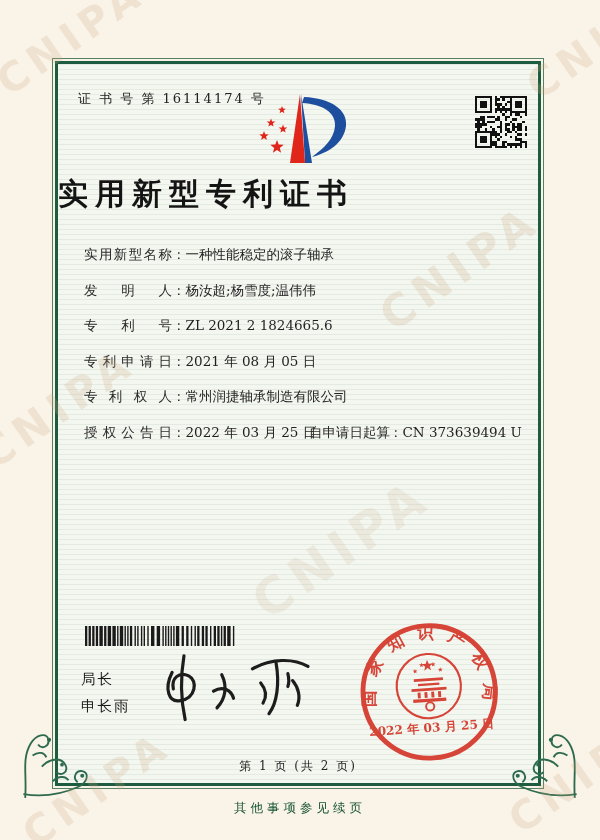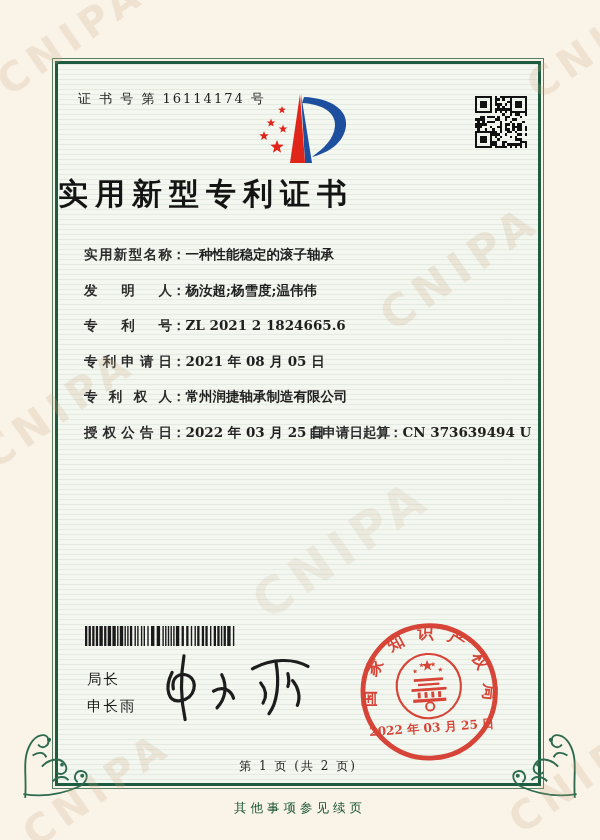--- a/index.html
+++ b/index.html
@@ -33,33 +33,33 @@
   .corner.br{right:16px;top:708px;transform:scaleX(-1);}
   
   .certno{position:absolute;left:20px;top:26px;font-size:13px;letter-spacing:2px;color:#222;}
   .logo{position:absolute;left:197px;top:22px;}
   .qr{position:absolute;left:417px;top:32px;}
   .title{
     position:absolute;left:0;top:110px;width:100%;text-align:left;
     font-size:30px;font-weight:700;letter-spacing:7px;color:#141414;
   }
   .fields{position:absolute;left:26px;top:182px;width:440px;font-size:13.5px;}
-  .frow{margin-bottom:19px;position:relative;line-height:16.5px;white-space:nowrap;font-weight:bold;}
+  .frow{margin-bottom:19px;position:relative;line-height:16.5px;white-space:nowrap;}
   .flabel{display:inline-block;width:88px;text-align:justify;text-align-last:justify;vertical-align:top;}
   .fvalue{color:#1f1f1f;}
   .grant-right{position:absolute;left:225px;top:0;}
   .grant-right .flabel{width:80px;}
   .paras{
     position:absolute;left:22px;top:424px;width:444px;
     font-size:12.6px;line-height:1.78;text-align:justify;color:#2e2e2e;
   }
   .paras p{margin:0;text-indent:2em;}
   .barcode{position:absolute;left:27px;top:562px;}
   .issuer{
-    position:absolute;left:29px;top:602px;
+    position:absolute;left:23px;top:602px;
     font-family:"DejaVu Sans","Liberation Sans",sans-serif;
     font-size:14.5px;font-weight:500;line-height:27px;color:#1c1c1c;letter-spacing:2px;
   }
   .sig{position:absolute;left:90px;top:580px;}
   .seal{position:absolute;left:298px;top:552px;transform:rotate(-4deg);opacity:.93;}
   .pagenum{
     position:absolute;left:0;top:694px;width:100%;text-align:center;
     font-size:12px;letter-spacing:2px;color:#222;
   }
   .note{

